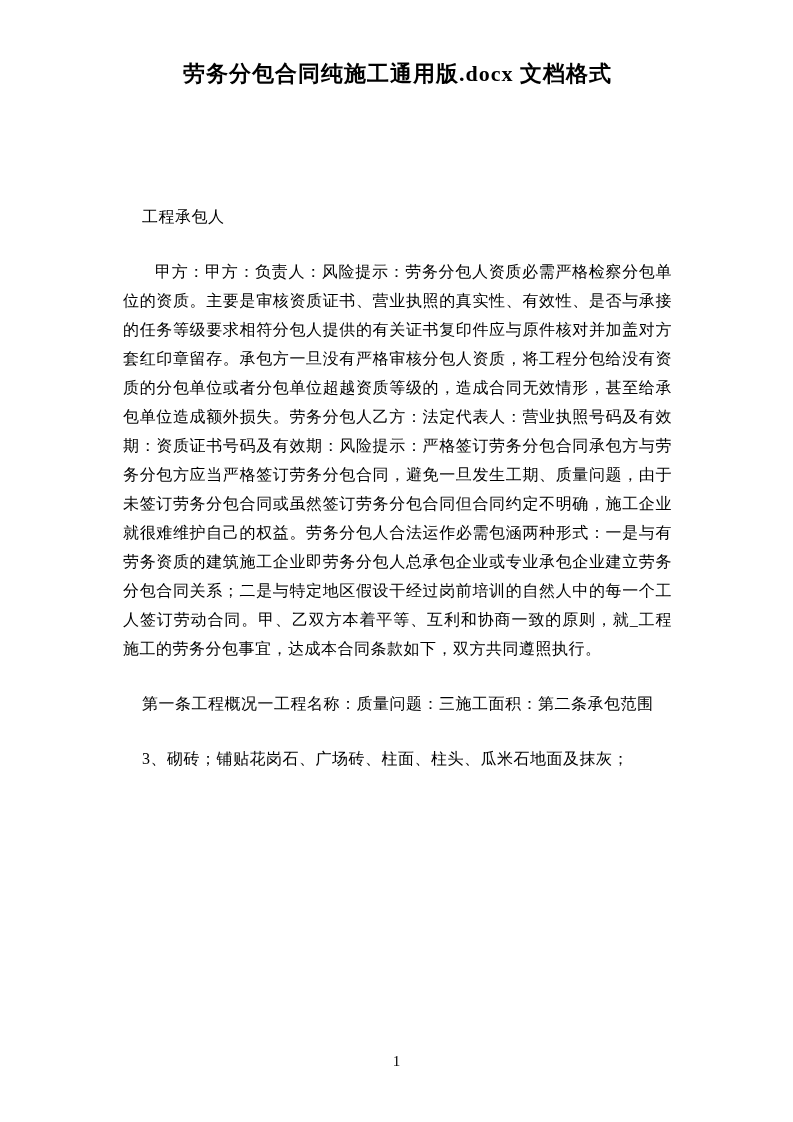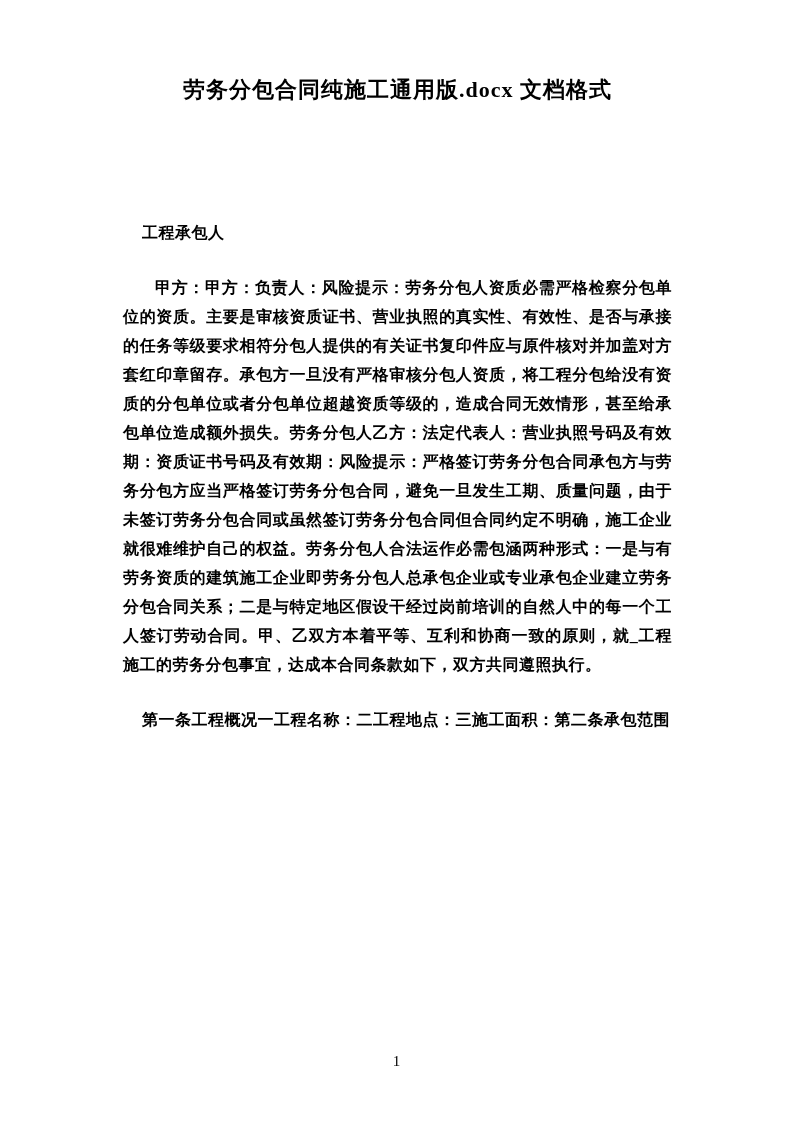--- a/index.html
+++ b/index.html
@@ -12,32 +12,32 @@
     width: 793px;
     height: 1122px;
     background: #ffffff;
     color: #000000;
     font-family: "Liberation Serif", "DejaVu Serif", serif;
     overflow: hidden;
     box-sizing: border-box;
     padding: 0 108px 0 110px;
   }
   .doc-title {
-    margin: 16px;
+    margin: 0;
     padding-top: 58px;
     text-align: center;
     font-size: 22px;
     font-weight: bold;
     letter-spacing: 1px;
     line-height: 32px;
   }
   .doc-body {
     margin-top: 112px;
     font-size: 16px;
-    font-weight: 700;
+    font-weight: 400;
   }
   .para {
     margin: 26px 0;
     line-height: 29px;
     text-align: justify;
     text-indent: 2em;
     letter-spacing: 0.5px;
     word-break: break-all;
   }
   .para.long {
@@ -60,23 +60,24 @@
 <div class="page">
 
   <h1 class="doc-title">劳务分包合同纯施工通用版.docx 文档格式</h1>
 
   <div class="doc-body">
 
     <p class="para">工程承包人</p>
 
     <p class="para long">甲方：甲方：负责人：风险提示：劳务分包人资质必需严格检察分包单位的资质。主要是审核资质证书、营业执照的真实性、有效性、是否与承接的任务等级要求相符分包人提供的有关证书复印件应与原件核对并加盖对方套红印章留存。承包方一旦没有严格审核分包人资质，将工程分包给没有资质的分包单位或者分包单位超越资质等级的，造成合同无效情形，甚至给承包单位造成额外损失。劳务分包人乙方：法定代表人：营业执照号码及有效期：资质证书号码及有效期：风险提示：严格签订劳务分包合同承包方与劳务分包方应当严格签订劳务分包合同，避免一旦发生工期、质量问题，由于未签订劳务分包合同或虽然签订劳务分包合同但合同约定不明确，施工企业就很难维护自己的权益。劳务分包人合法运作必需包涵两种形式：一是与有劳务资质的建筑施工企业即劳务分包人总承包企业或专业承包企业建立劳务分包合同关系；二是与特定地区假设干经过岗前培训的自然人中的每一个工人签订劳动合同。甲、乙双方本着平等、互利和协商一致的原则，就_工程施工的劳务分包事宜，达成本合同条款如下，双方共同遵照执行。</p>
 
-    <p class="para">第一条工程概况一工程名称：二工程地点：三施工面积：第二条承包范围</p>
+    <p class="para">第一条工程概况一工程名称：质量问题：三施工面积：第二条承包范围</p>
 
 
 
+    <p class="para">3、砌砖；铺贴花岗石、广场砖、柱面、柱头、瓜米石地面及抹灰；</p>
 
 
   </div>
 
   <div class="page-number">1</div>
 
 </div>
 
 </body></html>

